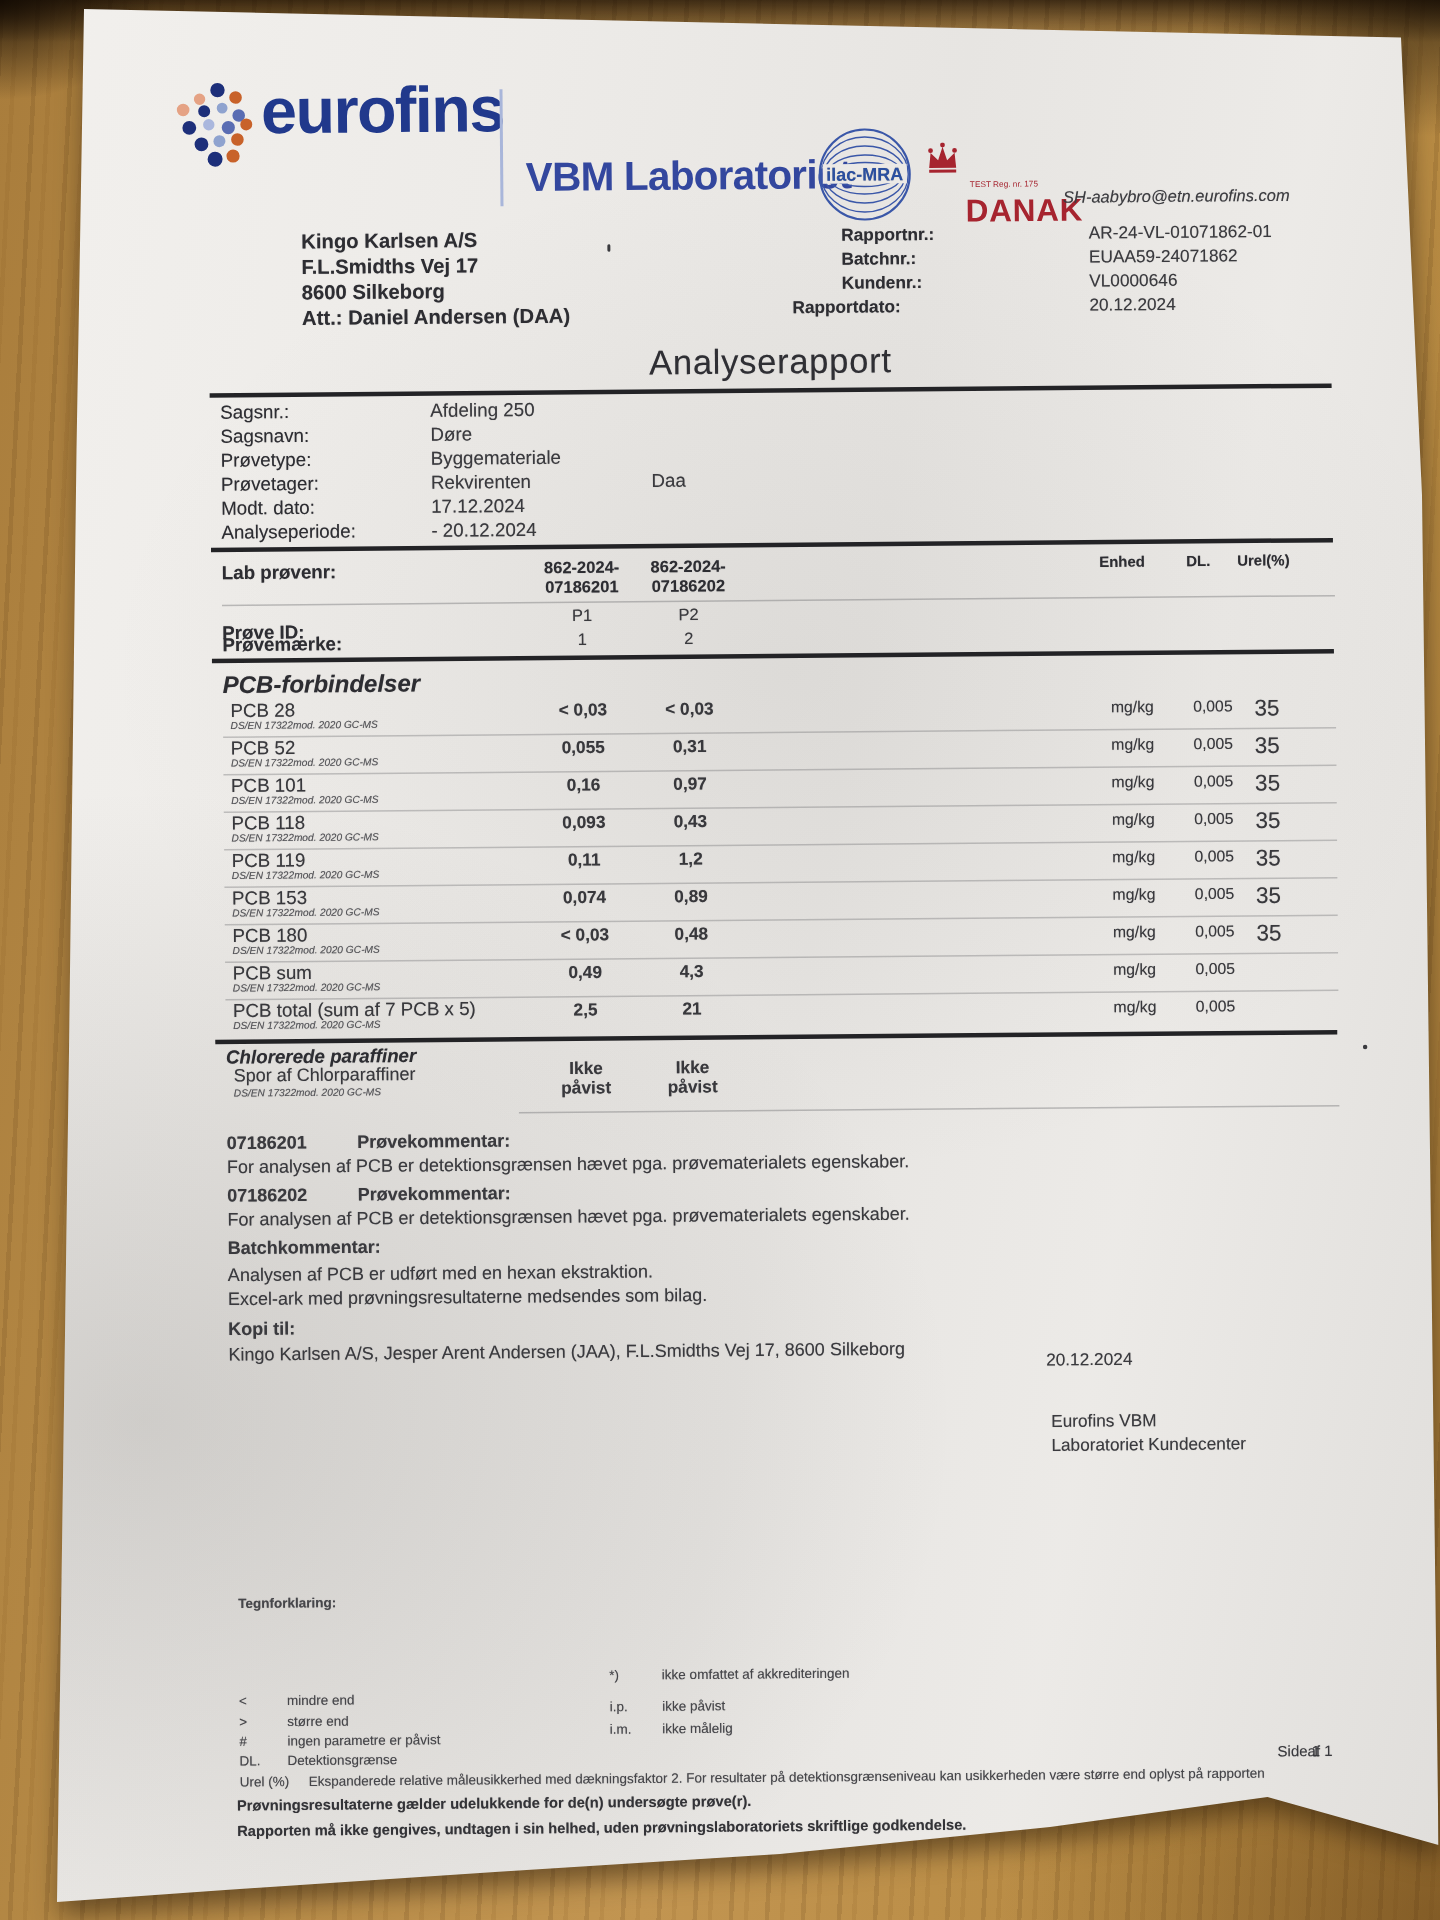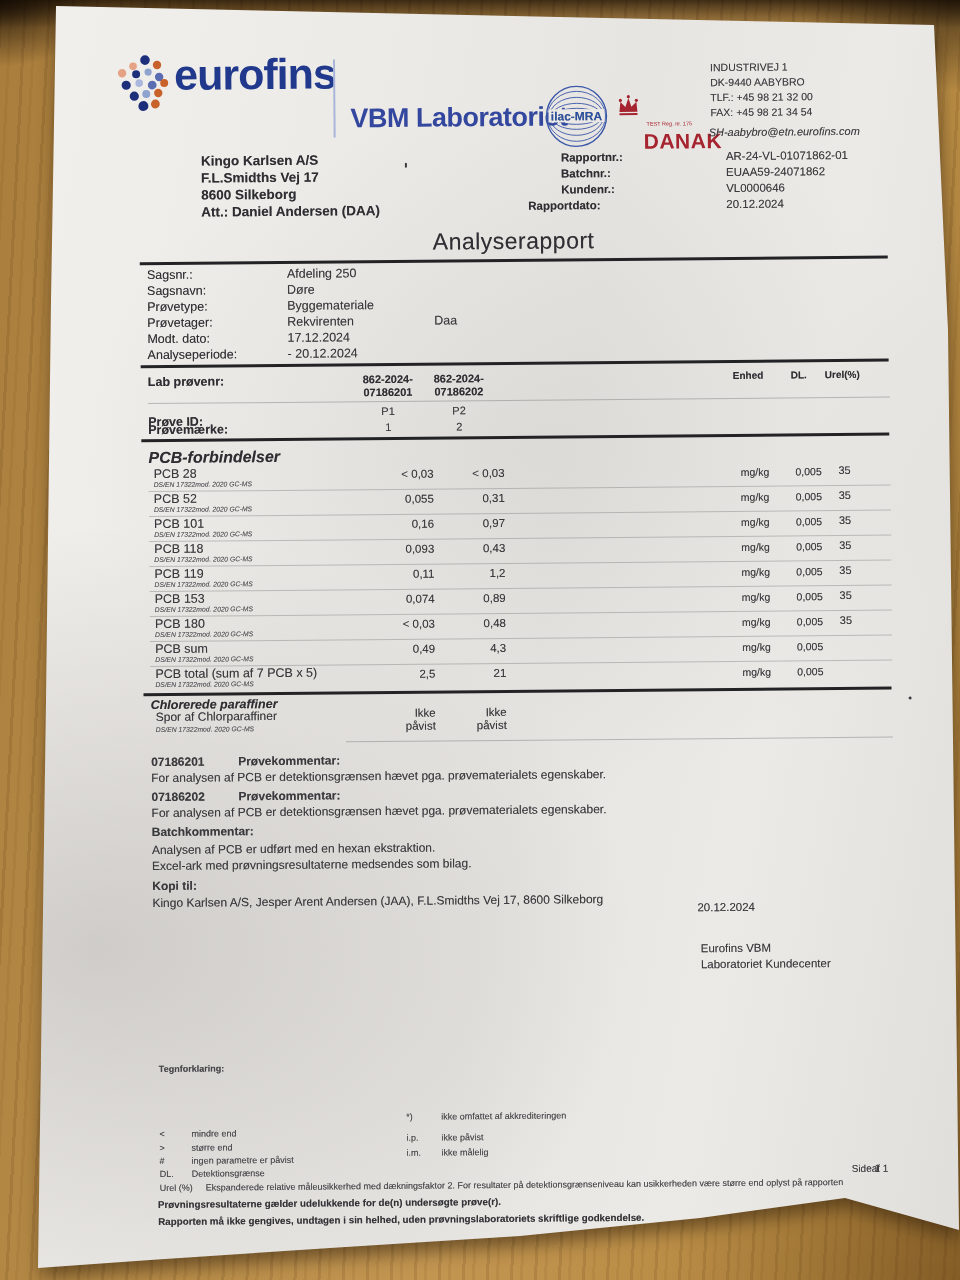--- a/index.html
+++ b/index.html
@@ -57,26 +57,26 @@
   .shlabel{font-size:12.5px;font-weight:bold;color:#2d2d32;}
   .shcol{font-size:11px;font-weight:bold;color:#2d2d32;text-align:center;width:90px;}
   .shsmall{font-size:10px;font-weight:bold;color:#2d2d32;}
   .shval{font-size:11px;color:#3a3a3e;text-align:center;width:90px;}
   
   .section-title{font-size:16px;font-weight:bold;font-style:italic;color:#2d2d32;}
   .rrow{position:absolute;left:145px;width:742px;height:25px;}
   .rrow.sep{border-bottom:1px solid rgba(120,120,122,0.4);}
   .rname{position:absolute;left:5px;top:1px;font-size:12.5px;color:#38383c;}
   .rmethod{position:absolute;left:5px;top:15px;font-size:6.8px;font-style:italic;color:#56565a;white-space:nowrap;}
-  .rv{position:absolute;top:4px;width:90px;text-align:right;font-size:11.5px;color:#38383c;}
+  .rv{position:absolute;top:4px;width:90px;text-align:center;font-size:11.5px;color:#38383c;font-weight:bold;}
   .c1{left:195px;}
   .c2{left:266px;}
   .runit{position:absolute;left:592px;top:5px;font-size:10.5px;color:#38383c;}
   .rdl{position:absolute;left:640px;top:5px;width:40px;text-align:center;font-size:10.5px;color:#38383c;}
-  .rurel{position:absolute;left:678px;top:4px;width:36px;text-align:center;font-size:11px;color:#38383c;}
+  .rurel{position:absolute;left:678px;top:4px;width:36px;text-align:center;font-size:15px;color:#38383c;}
   .wrapv{white-space:normal;line-height:13px;top:0;}
   .wrapv span{display:inline-block;width:46px;}
   
   .body12{font-size:12px;color:#3a3a3e;}
   .legend{font-size:9px;color:#46464a;}
   .disc{font-size:9.8px;font-weight:bold;color:#333337;}
   .speck{position:absolute;width:3px;height:3px;border-radius:50%;background:#3a3a3e;}
 </style>
 </head>
 <body>
@@ -122,26 +122,20 @@
   <svg class="abs" style="left:616px;top:96px" width="24" height="22" viewBox="0 0 24 22">
     <path d="M3 17 L4 7 L9 12 L12 3 L15 12 L20 7 L21 17 Z" fill="#a6242f"></path>
     <circle cx="4" cy="5.5" r="1.6" fill="#a6242f"></circle>
           <circle cx="12" cy="1.8" r="1.6" fill="#a6242f"></circle>
           <circle cx="20" cy="5.5" r="1.6" fill="#a6242f"></circle>
     <rect x="3" y="18.2" width="18" height="2" fill="#a6242f"></rect>
   </svg>
   <div class="abs danak-text" style="left:643px;top:99px">DANAK</div>
   <div class="abs danak-sub" style="left:646px;top:122px">TEST Reg. nr. 175</div>
 
-  <div class="abs addr" style="left:710px;top:62px">
-    <div>INDUSTRIVEJ 1</div>
-    <div>DK-9440 AABYBRO</div>
-    <div>TLF.: +45 98 21 32 00</div>
-    <div>FAX: +45 98 21 34 54</div>
-  </div>
   <div class="abs email" style="left:708px;top:128px">SH-aabybro@etn.eurofins.com</div>
 
   <div class="abs recip" style="left:200px;top:150px">
     <div>Kingo Karlsen A/S</div>
     <div>F.L.Smidths Vej 17</div>
     <div>8600 Silkeborg</div>
     <div>Att.: Daniel Andersen (DAA)</div>
   </div>
   <div class="abs speck" style="left:404px;top:162px;width:2px;height:5px;border-radius:1px"></div>
 

